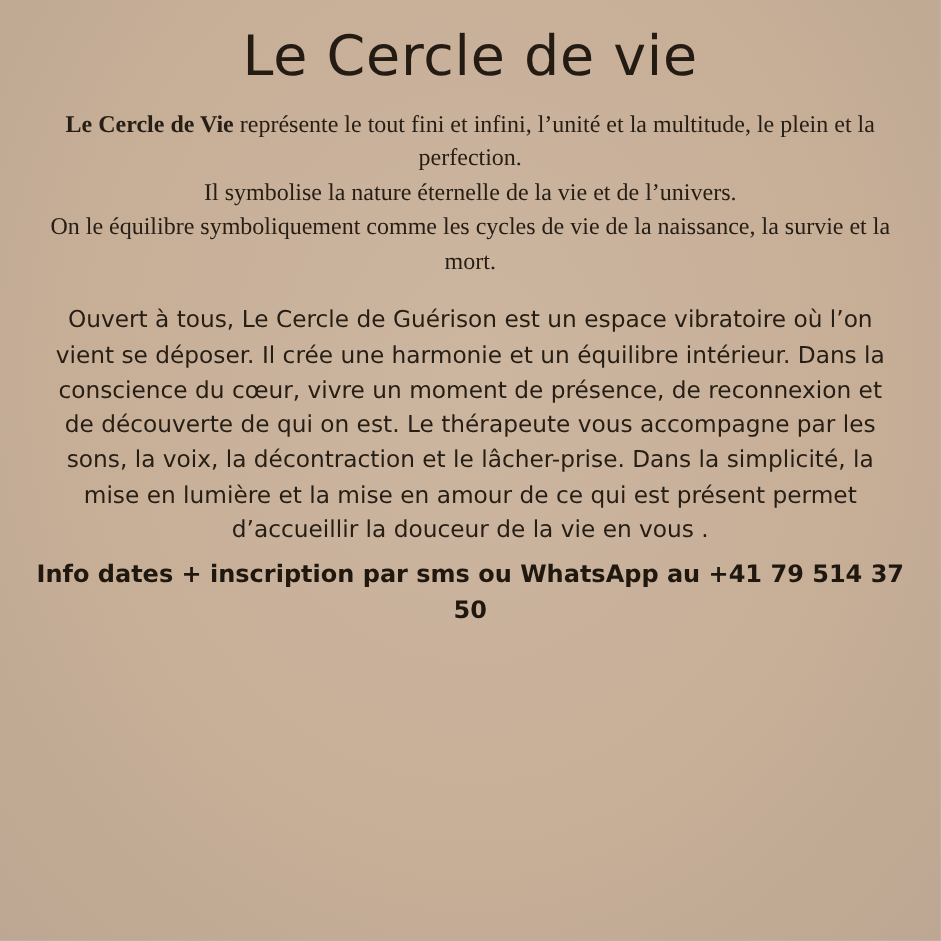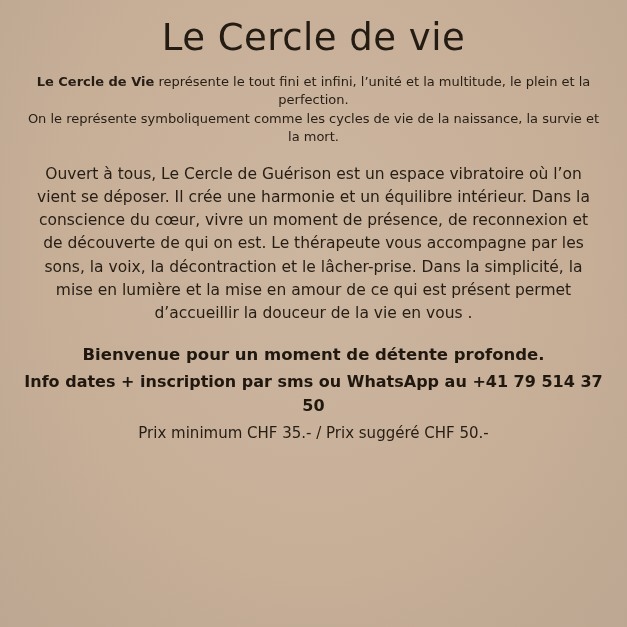--- a/index.html
+++ b/index.html
@@ -36,24 +36,25 @@
   }
   .block {
     text-align: center;
     width: 100%;
   }
   p {
     margin: 0;
     text-align: center;
   }
   .para1 {
-    font-size: 13px;
+    font-size: 16px;
     line-height: 1.42;
     color: #261d14;
     padding: 0 6px;
+    font-family: Liberation Serif, serif;
   }
   .para1 b { font-weight: bold; }
   .headline {
     font-size: 19px;
     font-weight: bold;
     line-height: 1.35;
     margin-top: 16px;
     color: #20180f;
     padding: 0 2px;
   }
@@ -90,26 +91,25 @@
 <body>
 
 <div class="page">
 
   <h1 class="title">Le Cercle de vie</h1>
 
   <div class="block">
     <p class="para1">
       <b>Le Cercle de Vie</b><span> représente le tout fini et infini, l’unité et la multitude, le plein et la perfection.</span>
     </p>
-    <p class="para1">On le représente symboliquement comme les cycles de vie de la naissance, la survie et la mort.</p>
+    <p class="para1">Il symbolise la nature éternelle de la vie et de l’univers.</p>
+    <p class="para1">On le équilibre symboliquement comme les cycles de vie de la naissance, la survie et la mort.</p>
   </div>
 
 
   <p class="para2">
     <span>Ouvert à tous, </span><b>Le Cercle de Guérison</b><span> est un espace vibratoire où l’on vient se déposer. Il crée une harmonie et un équilibre intérieur. Dans la conscience du cœur, vivre un moment de présence, de reconnexion et de découverte de qui on est. Le thérapeute vous accompagne par les sons, la voix, la décontraction et le lâcher-prise. Dans la simplicité, la mise en lumière et la mise en amour de ce qui est présent permet d’accueillir la douceur de la vie en vous .</span>
   </p>
 
-  <p class="bienvenue">Bienvenue pour un moment de détente profonde.</p>
 
   <p class="info-strong">Info dates + inscription par sms ou WhatsApp au +41 79 514 37 50</p>
-  <p class="info-line prix">Prix minimum CHF 35.- / Prix suggéré CHF 50.-</p>
 
 </div>
 
 </body></html>

